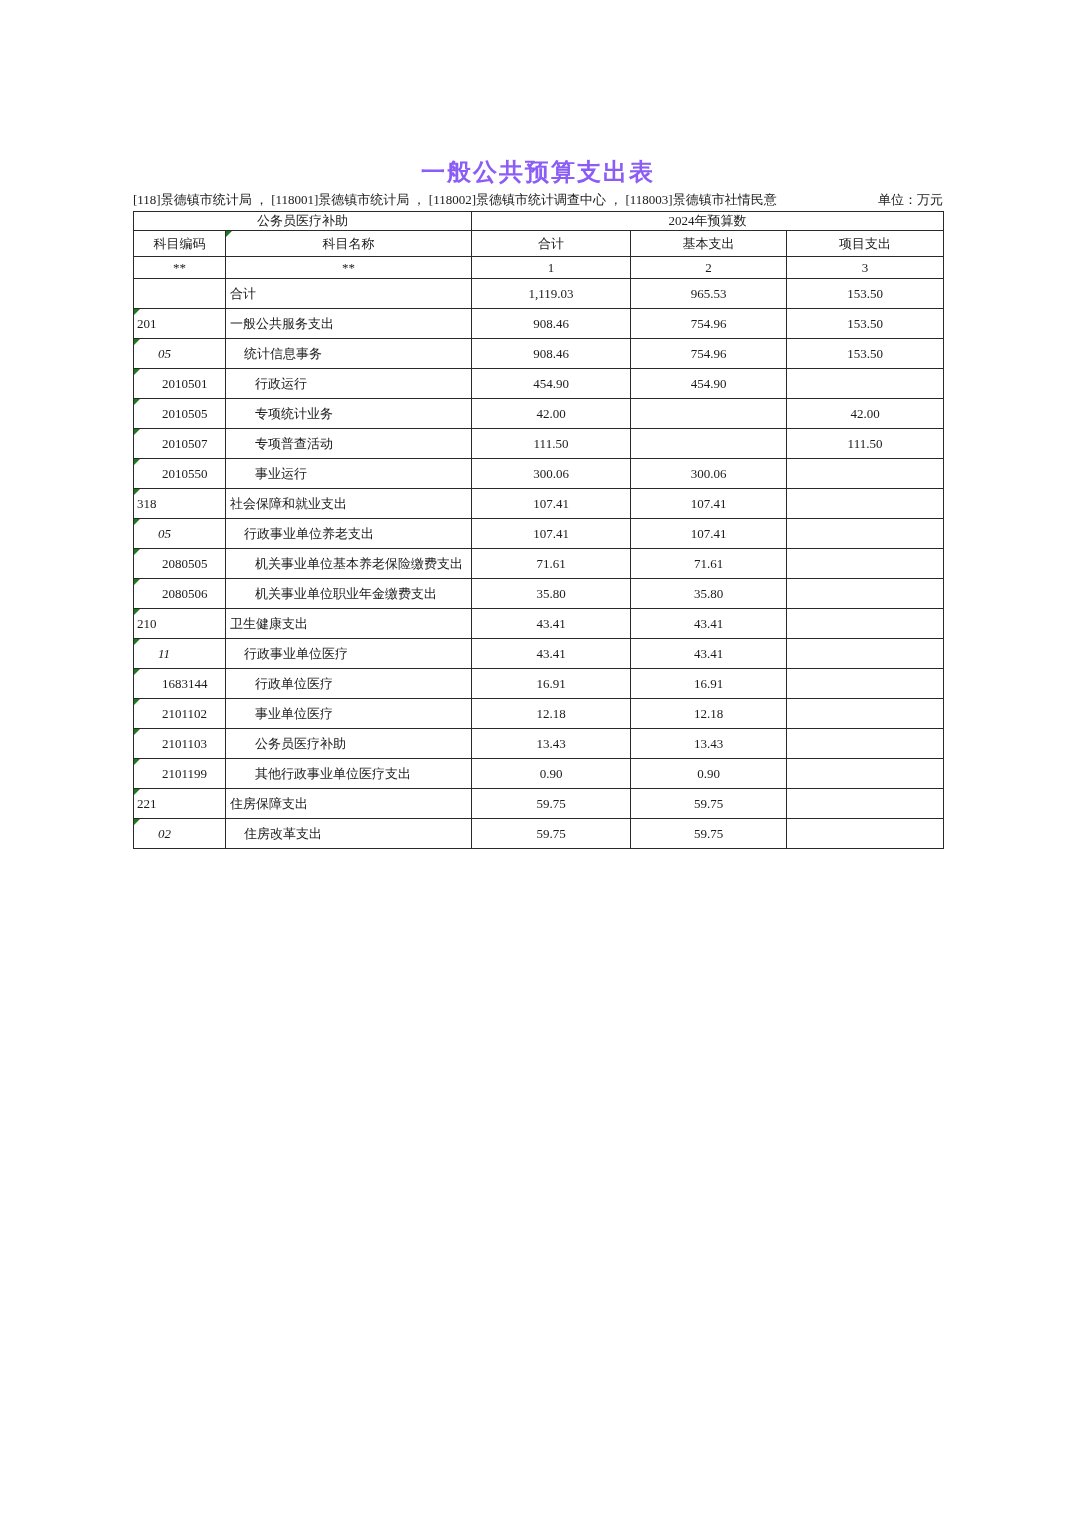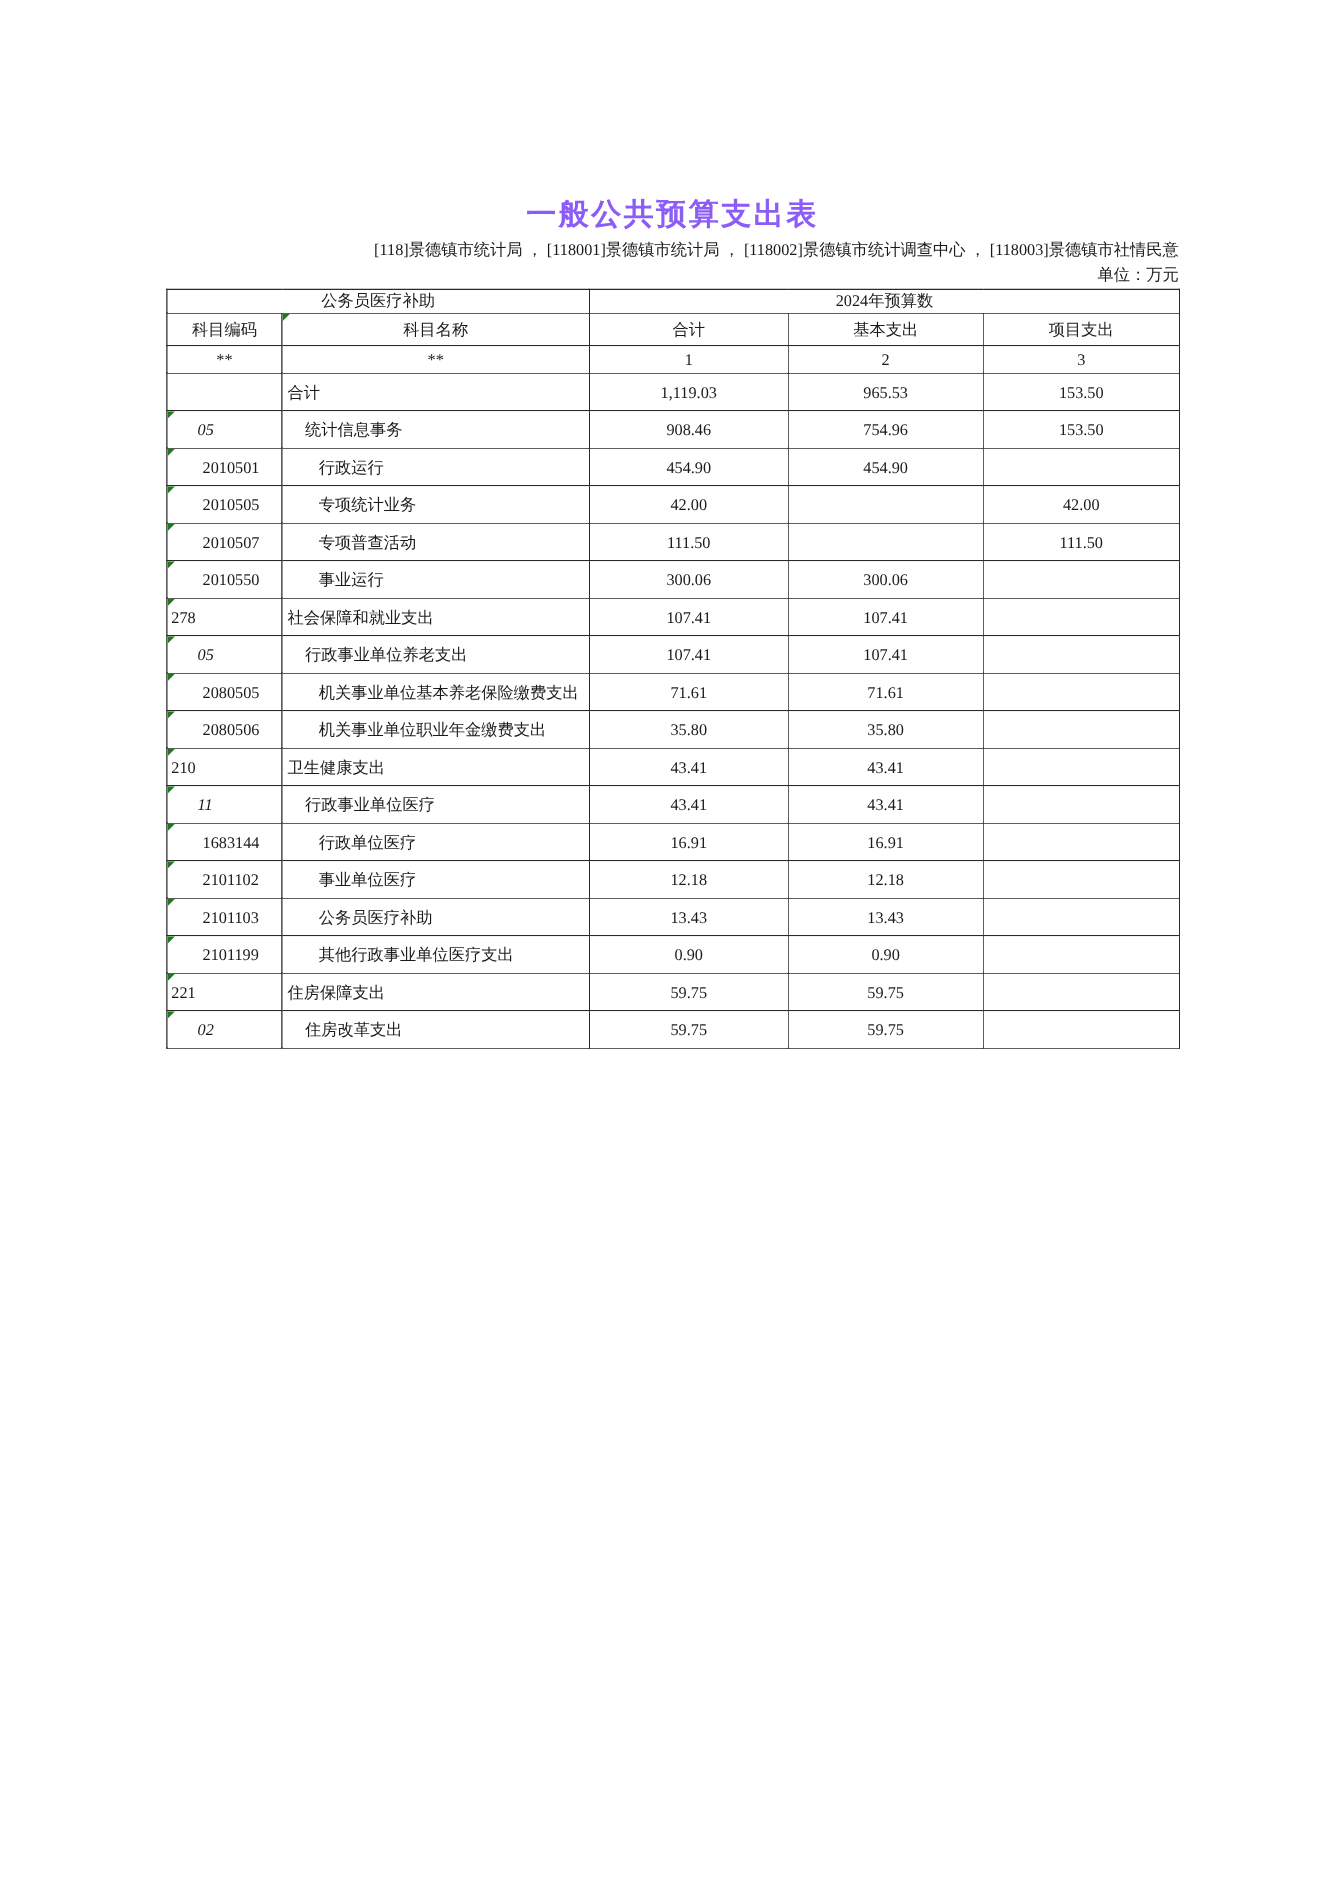--- a/index.html
+++ b/index.html
@@ -31,21 +31,20 @@
   }
   .meta-row {
     display: flex;
     justify-content: space-between;
     align-items: flex-end;
     font-size: 13px;
     line-height: 20px;
     margin-top: 3px;
     margin-bottom: 1px;
     white-space: nowrap;
-    flex-direction: column;
   }
   table.budget {
     border-collapse: collapse;
     table-layout: fixed;
     width: 810px;
     font-size: 13px;
   }
   table.budget th, table.budget td {
     border: 1px solid #2a2a2a;
     padding: 0;
@@ -124,20 +123,27 @@
     </thead>
     <tbody>
         <tr>
     <td class="code-cell code-l1"><span class="code-text"></span></td>
     <td class="name-cell name-l1"><span class="name-text">合计</span></td>
     <td class="num">1,119.03</td>
     <td class="num">965.53</td>
     <td class="num">153.50</td>
   </tr>
         <tr>
+    <td class="code-cell code-l1"><span class="tri"></span><span class="code-text">201</span></td>
+    <td class="name-cell name-l1"><span class="name-text">一般公共服务支出</span></td>
+    <td class="num">908.46</td>
+    <td class="num">754.96</td>
+    <td class="num">153.50</td>
+  </tr>
+        <tr>
     <td class="code-cell code-l2"><span class="tri"></span><span class="code-text">05</span></td>
     <td class="name-cell name-l2"><span class="name-text">统计信息事务</span></td>
     <td class="num">908.46</td>
     <td class="num">754.96</td>
     <td class="num">153.50</td>
   </tr>
         <tr>
     <td class="code-cell code-l3"><span class="tri"></span><span class="code-text">2010501</span></td>
     <td class="name-cell name-l3"><span class="name-text">行政运行</span></td>
     <td class="num">454.90</td>
@@ -159,21 +165,21 @@
     <td class="num">111.50</td>
   </tr>
         <tr>
     <td class="code-cell code-l3"><span class="tri"></span><span class="code-text">2010550</span></td>
     <td class="name-cell name-l3"><span class="name-text">事业运行</span></td>
     <td class="num">300.06</td>
     <td class="num">300.06</td>
     <td class="num"></td>
   </tr>
         <tr>
-    <td class="code-cell code-l1"><span class="tri"></span><span class="code-text">278</span></td>
+    <td class="code-cell code-l1"><span class="tri"></span><span class="code-text">318</span></td>
     <td class="name-cell name-l1"><span class="name-text">社会保障和就业支出</span></td>
     <td class="num">107.41</td>
     <td class="num">107.41</td>
     <td class="num"></td>
   </tr>
         <tr>
     <td class="code-cell code-l2"><span class="tri"></span><span class="code-text">05</span></td>
     <td class="name-cell name-l2"><span class="name-text">行政事业单位养老支出</span></td>
     <td class="num">107.41</td>
     <td class="num">107.41</td>

